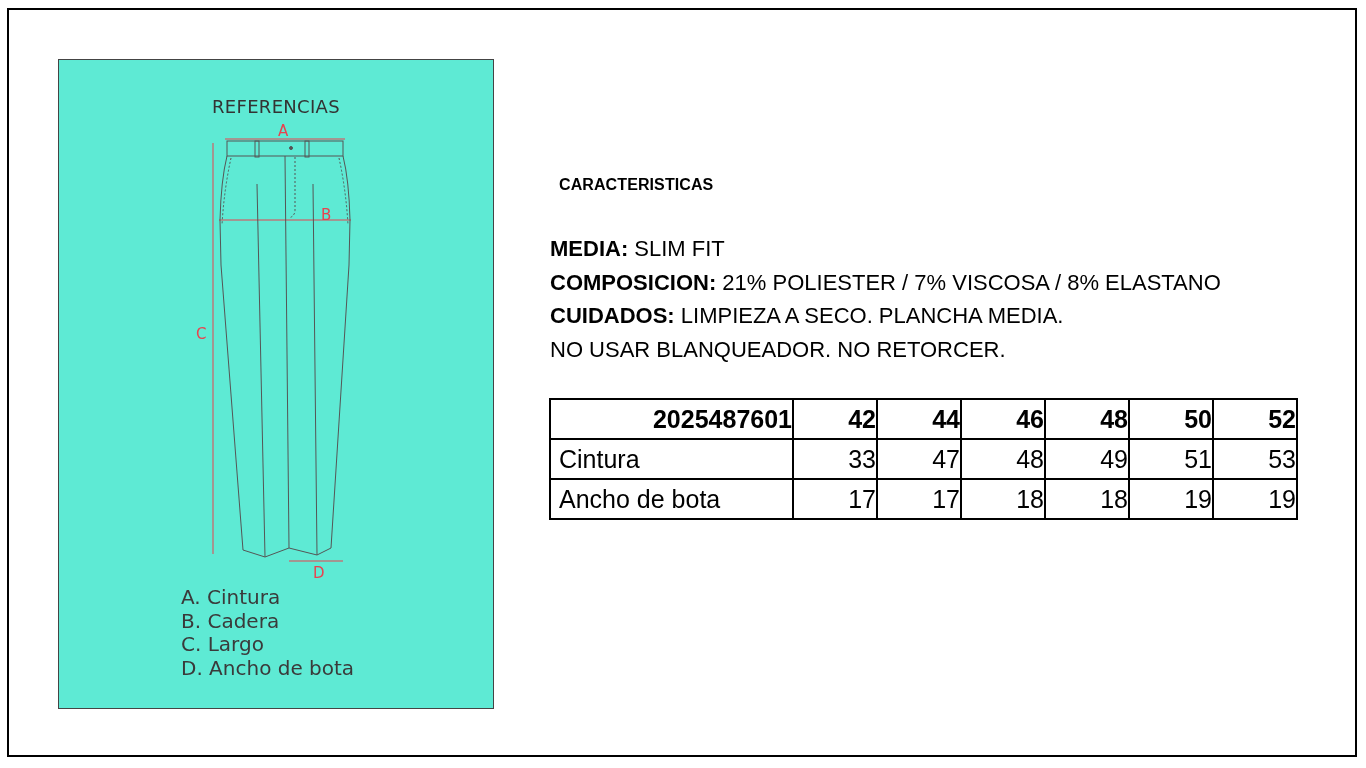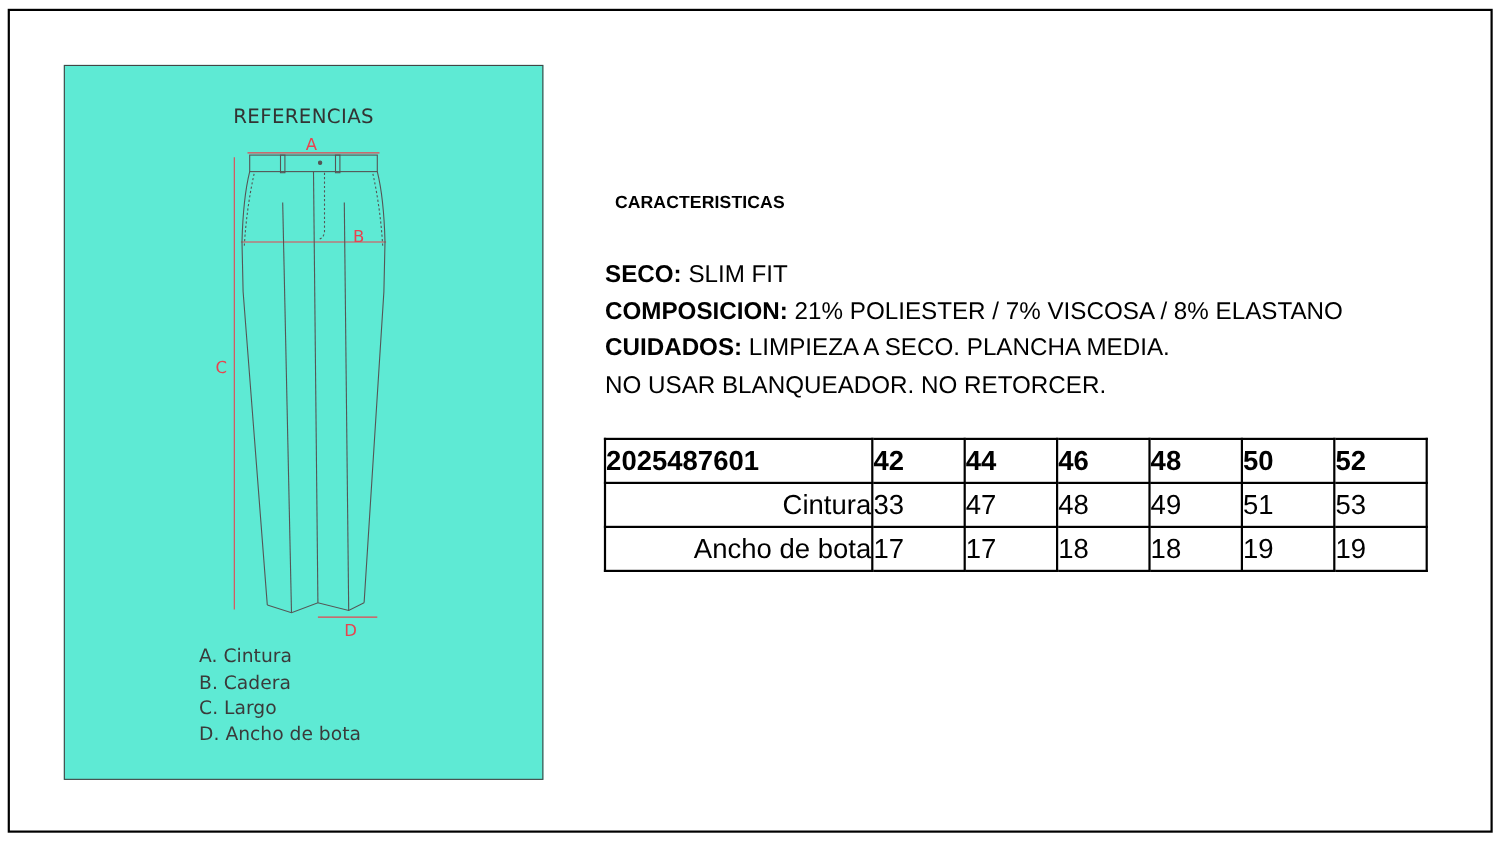--- a/index.html
+++ b/index.html
@@ -1,30 +1,30 @@
 <!DOCTYPE html>
 <html><head>
 <meta charset="utf-8">
 <style>
   html, body { margin:0; padding:0; background:#ffffff; }
   body { width:1366px; height:768px; position:relative; overflow:hidden; font-family:"Liberation Sans", sans-serif; }
   .frame { position:absolute; left:7px; top:8px; width:1350px; height:749px; border:2px solid #000; box-sizing:border-box; }
   .ref-panel { position:absolute; left:58px; top:59px; width:436px; height:650px; border:1.5px solid #444; box-sizing:border-box; background:#5eead4; }
   .ref-title { position:absolute; left:0; width:100%; top:36px; text-align:center; font-family:"DejaVu Sans", sans-serif; font-size:18px; color:#333; letter-spacing:0.3px; }
   .pants-svg { position:absolute; left:0; top:0; }
-  .legend { position:absolute; left:122px; top:526px; font-family:"DejaVu Sans", sans-serif; font-size:17px; color:#3a3a3a; line-height:23.5px; }
+  .legend { position:absolute; left:122px; top:526px; font-family:"DejaVu Sans", sans-serif; font-size:20px; color:#3a3a3a; line-height:23.5px; }
   .legend div { white-space:nowrap; }
   .features { position:absolute; left:547px; top:164px; font-family:"Liberation Sans", sans-serif; color:#000; }
   .features h1 { margin:12px; font-size:16px; font-weight:bold; letter-spacing:0.1px; }
   .feat-lines { position:absolute; left:3px; top:68px; font-size:22px; line-height:33.5px; white-space:nowrap; }
   .feat-lines b { font-weight:bold; }
   table.sizes { position:absolute; left:549px; top:398px; border-collapse:collapse; font-family:"Liberation Sans", sans-serif; font-size:25px; color:#000; }
-  table.sizes td, table.sizes th { border:2px solid #000; height:38px; padding:0; text-align:left; }
+  table.sizes td, table.sizes th { border:2px solid #000; height:38px; padding:0; text-align:right; }
   table.sizes th { font-weight:bold; }
-  table.sizes td.label { text-align:right; padding-left:8px; }
+  table.sizes td.label { text-align:left; padding-left:8px; }
   table.sizes .c0 { width:241px; }
   table.sizes .cn { width:82px; }
 </style>
 </head>
 <body>
 
 <div class="frame"></div>
 
 <div class="ref-panel">
   <div class="ref-title">REFERENCIAS</div>
@@ -73,21 +73,21 @@
     <div>A. Cintura</div>
     <div>B. Cadera</div>
     <div>C. Largo</div>
     <div>D. Ancho de bota</div>
   </div>
 </div>
 
 <div class="features">
   <h1>CARACTERISTICAS</h1>
   <div class="feat-lines">
-    <div><b>SECO:</b><span> SLIM FIT</span></div>
+    <div><b>MEDIA:</b><span> SLIM FIT</span></div>
     <div><b>COMPOSICION:</b><span> 21% POLIESTER / 7% VISCOSA / 8% ELASTANO</span></div>
     <div><b>CUIDADOS:</b><span> LIMPIEZA A SECO. PLANCHA MEDIA.</span></div>
     <div>NO USAR BLANQUEADOR. NO RETORCER.</div>
   </div>
 </div>
 
 <table class="sizes">
   <tbody>
       <tr>
     <th class="c0">2025487601</th>

